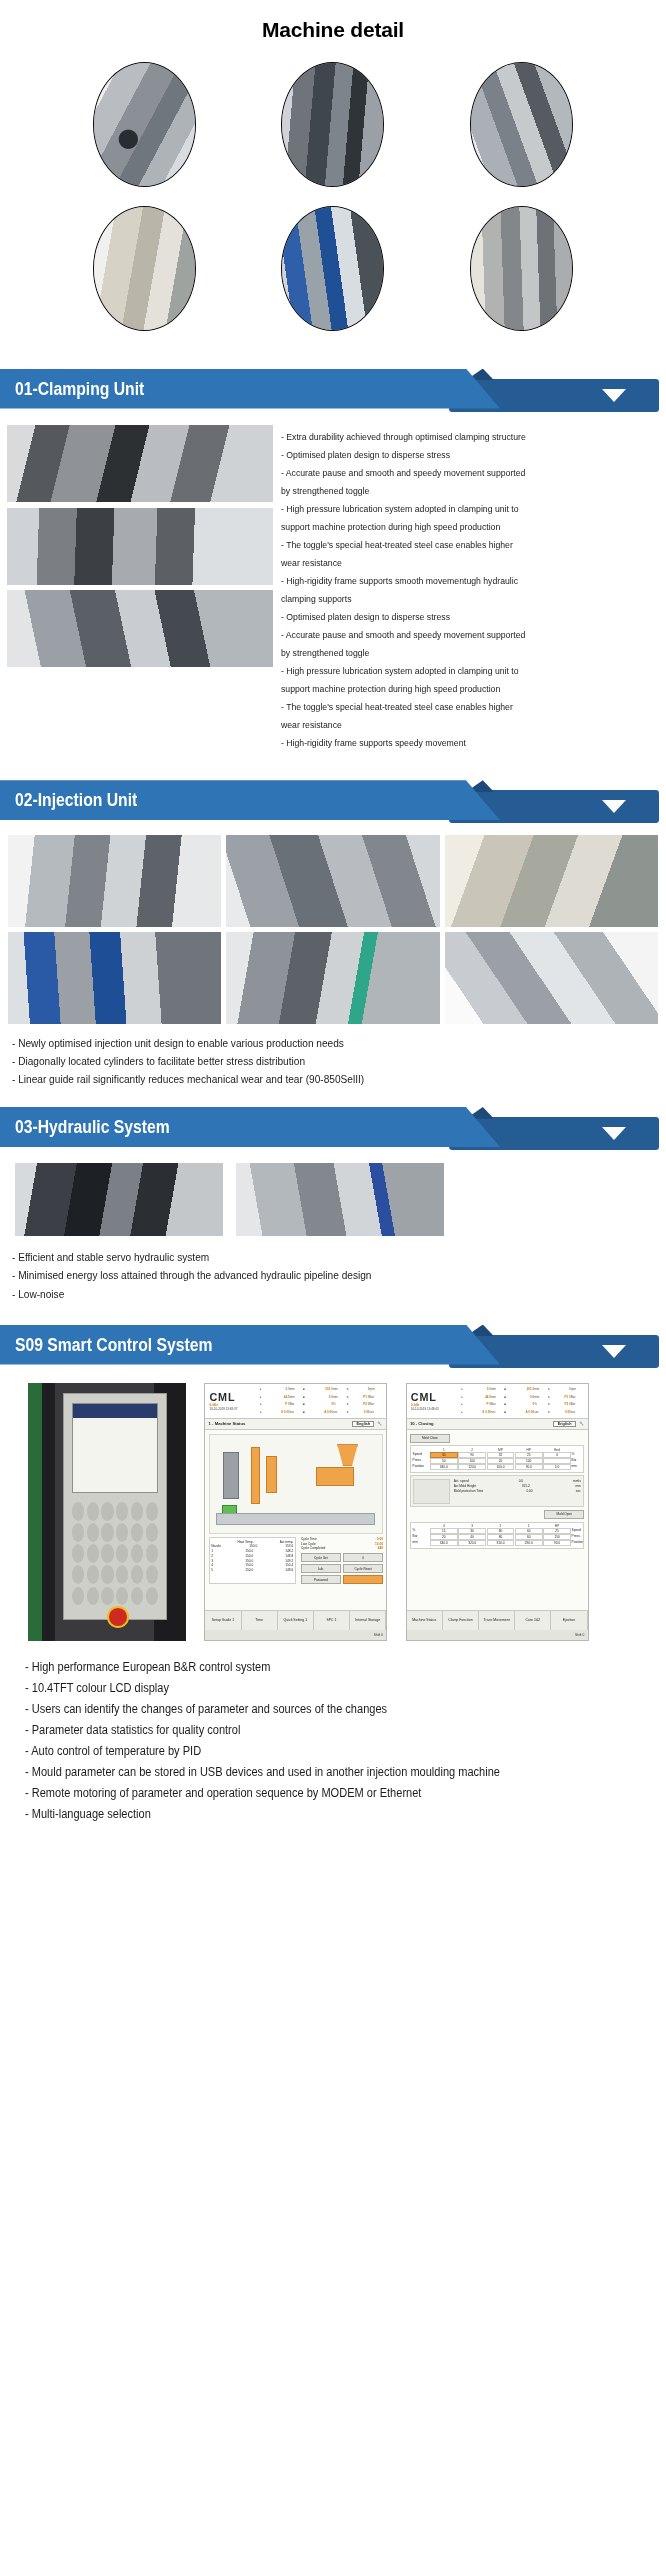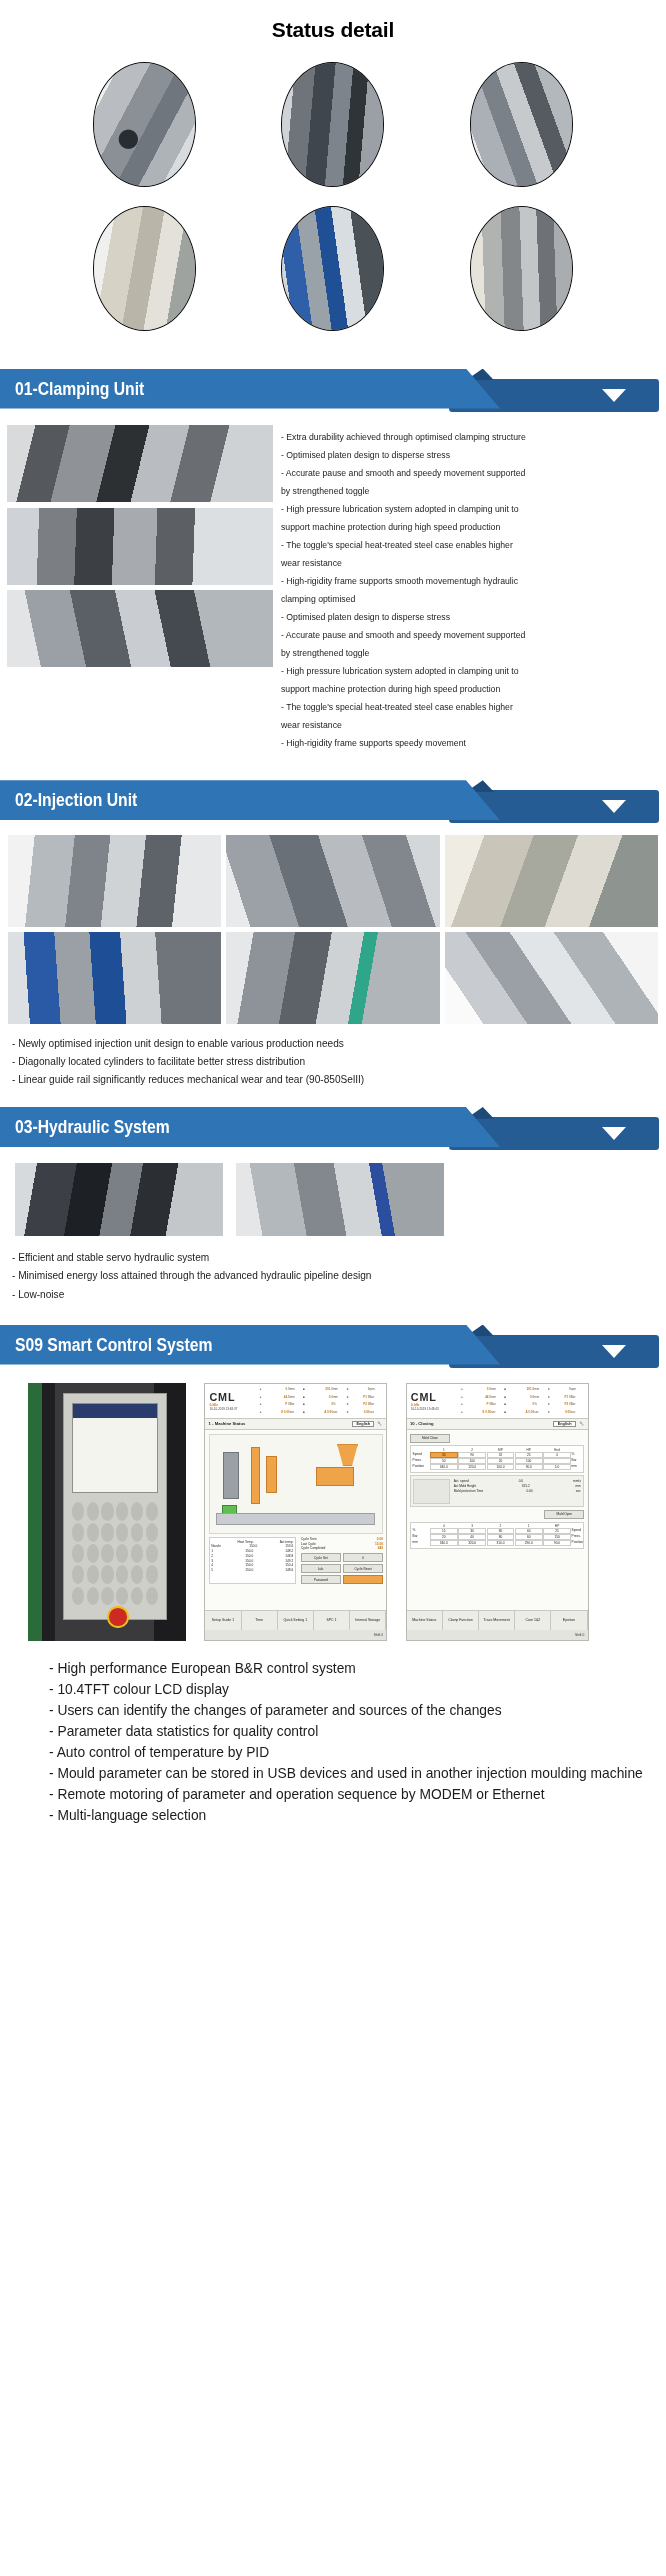--- a/index.html
+++ b/index.html
@@ -181,26 +181,26 @@
   .prm .hdr span{ text-align:center; color:#333; }
   .prm .rw span{ border:0.8px solid #cfcfca; text-align:center; color:#222; }
   .prm .rw span.hl{ background:#f0a44a; border-color:#c67e28; }
   .prm .rw span.lbl, .prm .hdr span.lbl{ border:none; text-align:left; }
   .infbox{ margin-top:2.5px; border:0.8px solid #d0d0ca; background:#f2f2ec; padding:2.5px; display:flex; gap:3.3px; }
   .infbox .mini2{ width:37px; height:25px; background:#e7e7e1; border:0.8px solid #cfcfca; position:relative; }
   .infbox .lines{ flex:1; }
   .infbox .lines .row{ display:flex; justify-content:space-between; font-size:3.2px; line-height:1.6; }
 
   .ctl-text{ padding:16.7px 0 0 25px; }
-  .ctl-text .bullets{ line-height:21px; font-size:15px;margin-left:24px; }
+  .ctl-text .bullets{ line-height:21px; font-size:12px; }
 </style>
 </head>
 <body>
 
-<div class="page-title">Status detail</div>
+<div class="page-title">Machine detail</div>
 
 <div class="oval-grid">
   <div class="oval">
       <span class="ph mech-a"></span>
     </div>
   <div class="oval">
       <span class="ph mech-b"></span>
     </div>
   <div class="oval">
       <span class="ph mech-c"></span>
@@ -235,21 +235,21 @@
     <div class="bullets">
       <div class="bl">- Extra durability achieved through optimised clamping structure</div>
       <div class="bl">- Optimised platen design to disperse stress</div>
       <div class="bl">- Accurate pause and smooth and speedy movement supported</div>
       <div class="bl">by strengthened toggle</div>
       <div class="bl">- High pressure lubrication system adopted in clamping unit to</div>
       <div class="bl">support machine protection during high speed production</div>
       <div class="bl">- The toggle's special heat-treated steel case enables higher</div>
       <div class="bl">wear resistance</div>
       <div class="bl">- High-rigidity frame supports smooth movementugh hydraulic</div>
-      <div class="bl">clamping optimised</div>
+      <div class="bl">clamping supports</div>
       <div class="bl">- Optimised platen design to disperse stress</div>
       <div class="bl">- Accurate pause and smooth and speedy movement supported</div>
       <div class="bl">by strengthened toggle</div>
       <div class="bl">- High pressure lubrication system adopted in clamping unit to</div>
       <div class="bl">support machine protection during high speed production</div>
       <div class="bl">- The toggle's special heat-treated steel case enables higher</div>
       <div class="bl">wear resistance</div>
       <div class="bl">- High-rigidity frame supports speedy movement</div>
     </div>
   </div>

